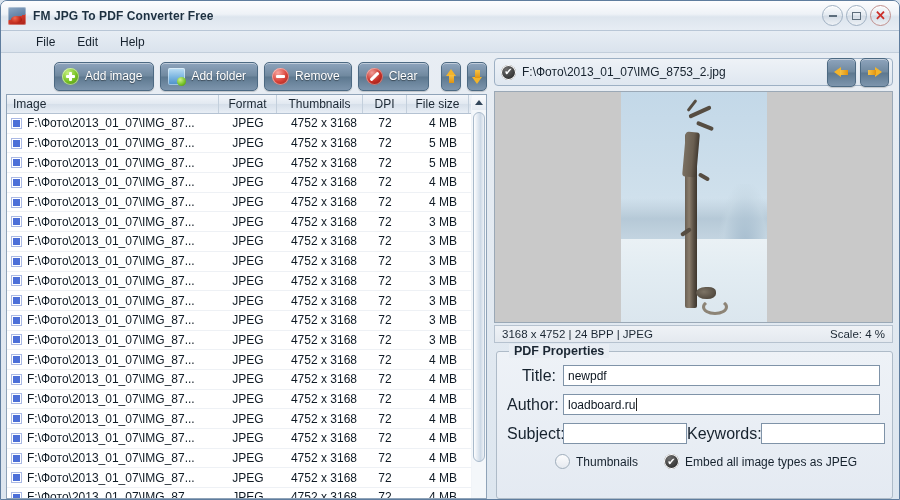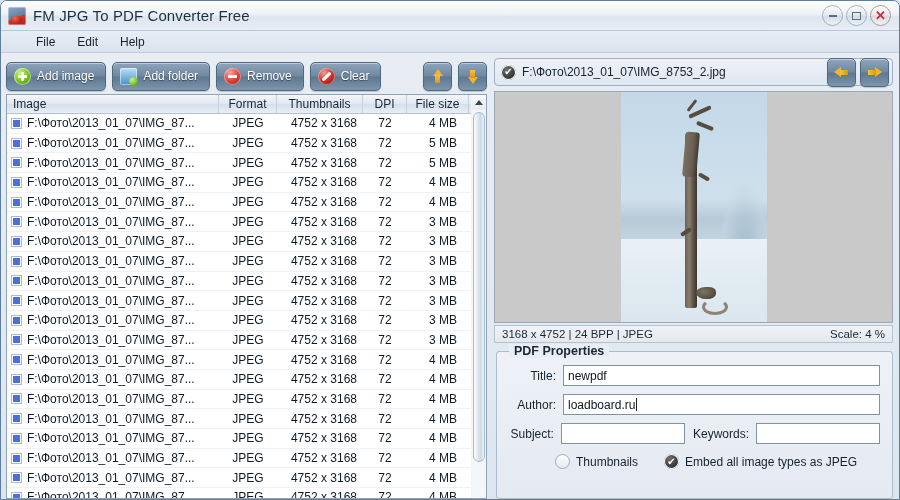--- a/index.html
+++ b/index.html
@@ -32,21 +32,21 @@
     background: linear-gradient(160deg,#8ea9c6 0%,#5f7fa3 55%,#cf3a2b 56%,#a82018 100%);
     position: relative; flex: none;
     box-shadow: inset 0 0 0 1px rgba(255,255,255,.35);
   }
   .app-icon::after {
     content:""; position:absolute; left:3px; top:9px; width:11px; height:7px;
     border-radius: 50% 50% 45% 45%;
     background: radial-gradient(circle at 35% 30%, #f06a52 0%, #c32b1b 60%, #8c1710 100%);
   }
   .title-text {
-    font-size: 15px; color: #1d3040; font-weight: 400;
+    font-size: 12px; color: #1d3040; font-weight: 700;
     letter-spacing: .1px;
   }
   .winbtns { position: absolute; right: 8px; top: 4px; display: flex; gap: 3px; }
   .winbtn {
     width: 21px; height: 21px; border-radius: 50%;
     background: linear-gradient(180deg,#fbfcfd 0%,#e4eaf1 48%,#d2dbe5 52%,#eef2f6 100%);
     border: 1px solid #9fb0c2;
     box-shadow: inset 0 1px 0 #fff;
     display: flex; align-items: center; justify-content: center;
     color: #4b5c6b; font-size: 11px; line-height: 1;
@@ -69,21 +69,21 @@
 
   
   .body {
     position: absolute; top: 52px; left: 0; right: 0; bottom: 0;
     display: flex;
   }
   .left-pane { width: 490px; position: relative; padding: 5px 4px 0 5px; }
   .right-pane { flex: 1; position: relative; padding: 5px 6px 0 3px; }
 
   
-  .toolbar { height: 36px; display: flex; align-items: center; gap: 6px; position: relative; }
+  .toolbar { height: 36px; display: flex; align-items: center; gap: 6px; position: relative; margin-left: 48px; }
   .tbtn {
     height: 29px; border-radius: 5px;
     background: linear-gradient(180deg,#8ea4bd 0%,#70899f 48%,#5d788f 52%,#7d95ad 100%);
     border: 1px solid #4d6madd; border: 1px solid #4d6a83;
     box-shadow: inset 0 1px 0 rgba(255,255,255,.45), 0 1px 1px rgba(0,0,0,.18);
     display: flex; align-items: center; gap: 6px;
     padding: 0 11px 0 7px; color: #fff; font-size: 12px;
     text-shadow: 0 1px 1px rgba(0,0,0,.45);
     white-space: nowrap;
   }
@@ -298,21 +298,21 @@
     border: 1px solid #aebbc8; border-radius: 3px;
     background: linear-gradient(180deg,#eef2f7 0%,#e4eaf2 100%);
   }
   .group-title {
     position: absolute; top: -8px; left: 12px;
     background: #e9eef4; padding: 0 5px;
     font-size: 12.5px; font-weight: 700; color: #1b2733;
   }
   .form { padding: 13px 12px 0 10px; }
   .frow { display: flex; align-items: center; margin-bottom: 8px; }
-  .flabel { width: 56px; text-align: right; padding-right: 7px; font-size: 12px; color: #16222e; }
+  .flabel { width: 56px; text-align: right; padding-right: 7px; font-size: 16px; color: #16222e; }
   .finput {
     flex: 1; height: 21px; background: #fff; border: 1px solid #7f93a8;
     display: flex; align-items: center; padding: 0 4px;
     font-size: 12px; color: #0d1620; overflow: hidden; white-space: nowrap;
   }
   .finput .caret { display:inline-block; width:1px; height:13px; background:#222; margin-left:1px; }
   .frow.split .finput { flex: none; width: 124px; }
   .flabel.kw { width: 74px; }
   .checks { display: flex; align-items: center; padding: 2px 0 0 48px; gap: 26px; }
   .chk { display: flex; align-items: flex-end; gap: 6px; font-size: 12px; color: #16222e; }

